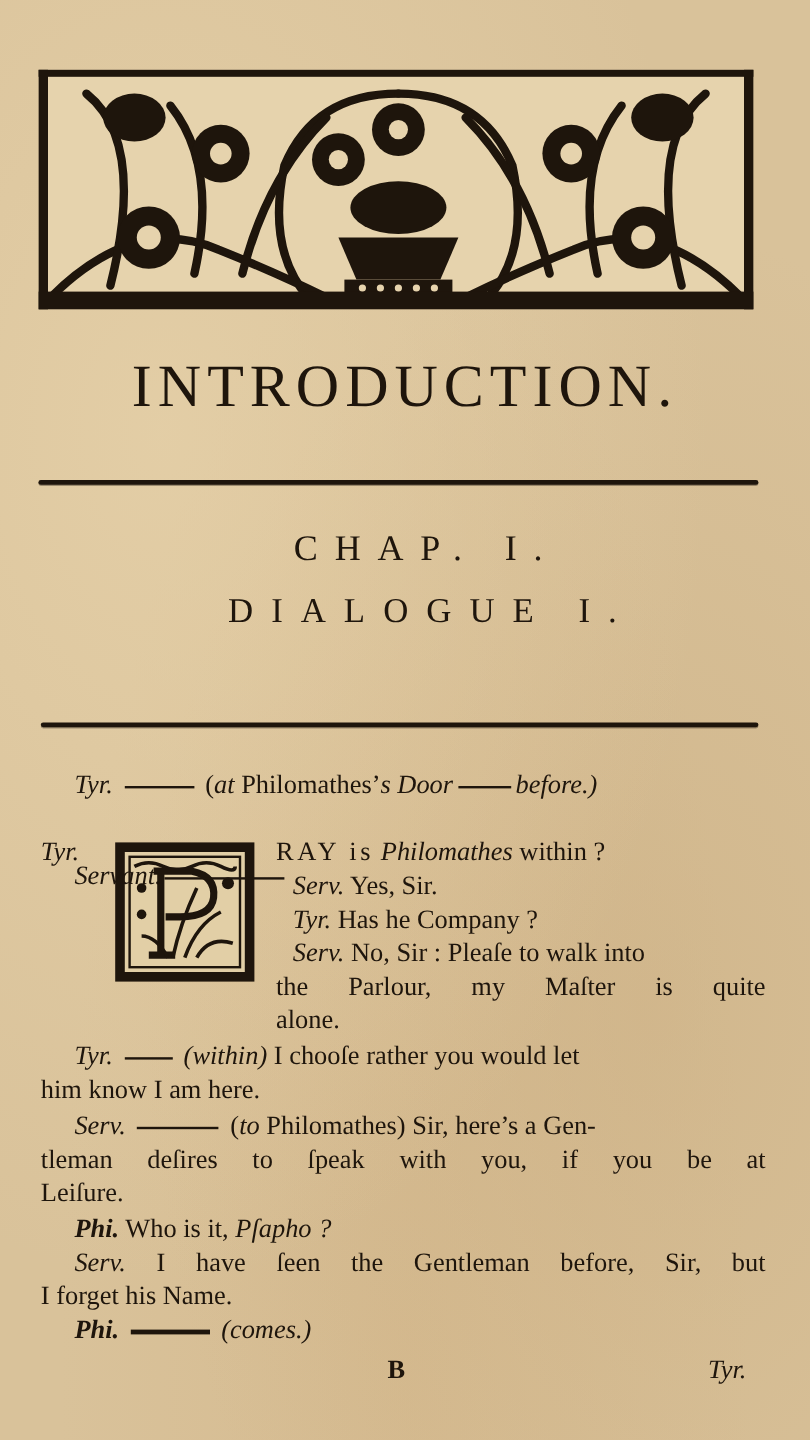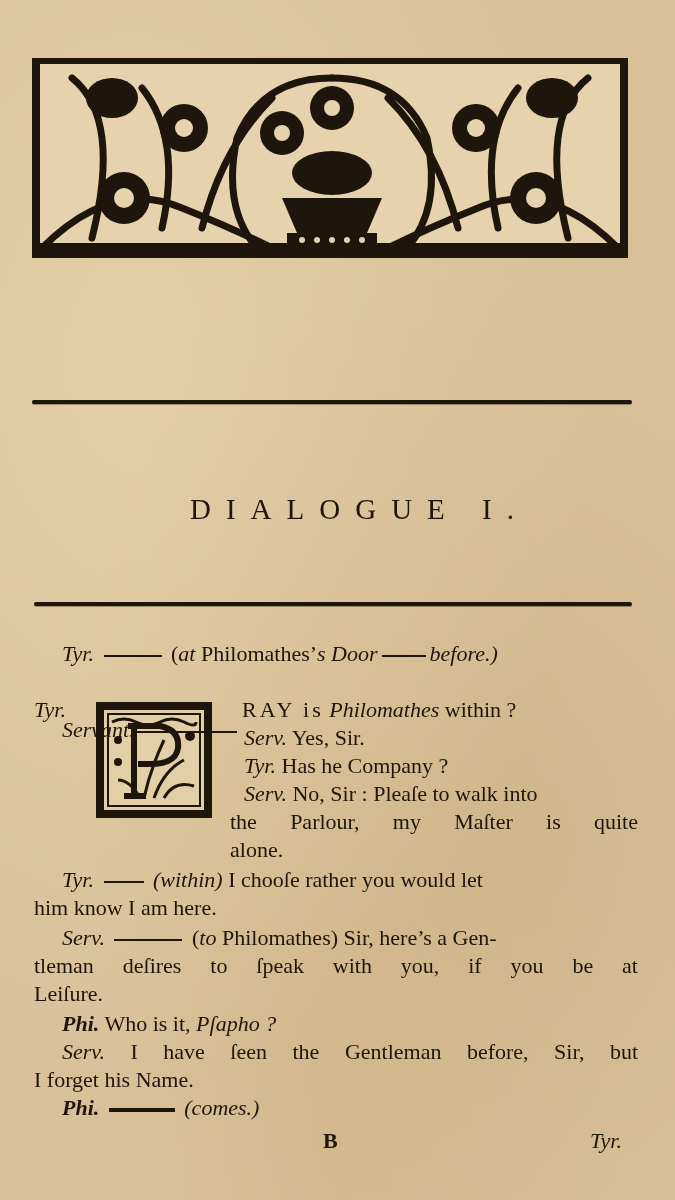--- a/index.html
+++ b/index.html
@@ -101,22 +101,24 @@
       <g fill="#e6d3ad">
         <circle cx="270" cy="182" r="3"></circle>
           <circle cx="285" cy="182" r="3"></circle>
           <circle cx="300" cy="182" r="3"></circle>
         <circle cx="315" cy="182" r="3"></circle>
           <circle cx="330" cy="182" r="3"></circle>
       </g>
     </svg>
   </div>
 
+  <div class="title">INTRODUCTION.</div>
   <div class="rule r1"></div>
 
+  <div class="chap">CHAP. I.</div>
   <div class="dialogue">DIALOGUE I.</div>
   <div class="rule r2"></div>
 
   <div class="initial">
     <svg viewBox="0 0 120 120">
       <rect x="2" y="2" width="116" height="116" fill="#1e150c"></rect>
       <rect x="10" y="10" width="100" height="100" fill="#e2cfa6"></rect>
       <rect x="14" y="14" width="92" height="92" fill="none" stroke="#1e150c" stroke-width="2"></rect>
       <path d="M18 22 Q30 16 42 22 T66 22 T90 22 T102 22" fill="none" stroke="#1e150c" stroke-width="3"></path>
       <path d="M40 26 L40 96 M30 96 L52 96 M34 26 L66 26 Q86 30 84 48 Q82 64 56 64 L44 64" fill="none" stroke="#1e150c" stroke-width="6"></path>
@@ -136,21 +138,21 @@
       <span>Philomathes’</span><i>s Door</i><span class="dash" style="width:44px"></span><i>before.)</i>
     </div>
 
     <div class="line" style="left:28px; top:668px;margin-top:48px;">
       <i>Servant.</i><span class="dash" style="width:100px; margin-left:2px;"></span>
     </div>
 
     <div class="line" style="left:0; top:696px;">
       <i>Tyr.</i>
     </div>
-    <div class="line" style="left:208px; top:696px;text-align:right;">
+    <div class="line" style="left:196px; top:696px;text-align:right;">
       <span style="letter-spacing:3px">RAY is</span>
       <i>Philomathes</i>
       <span>within ?</span>
     </div>
 
     <div class="line" style="left:210px; top:724px;">
       <i>Serv.</i>
       <span>Yes, Sir.</span>
     </div>
 

